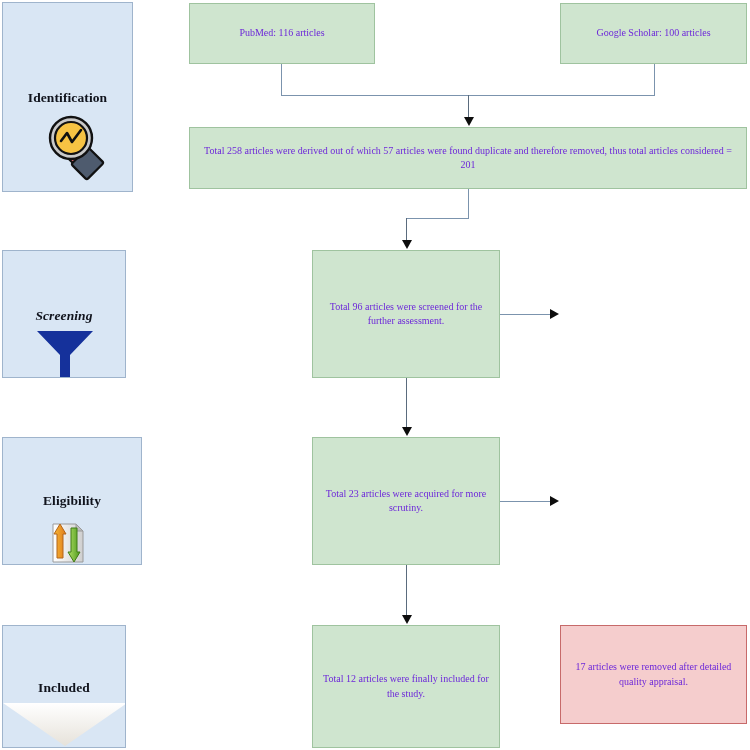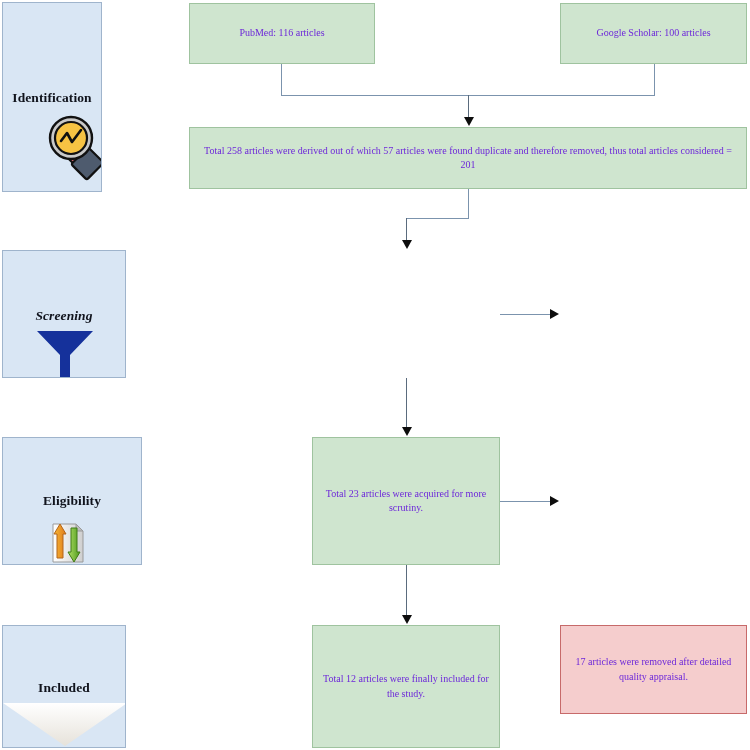--- a/index.html
+++ b/index.html
@@ -97,21 +97,21 @@
   .ico-elig { position: absolute; }
 
   
   .ico-included { position: absolute; }
 </style>
 </head>
 <body>
 
 <div id="canvas">
 
-  <div class="stage-box" style="left:2px; top:2px; width:100px; height:190px;">
+  <div class="stage-box" style="left:2px; top:2px; width:131px; height:190px;">
     <div class="stage-label" style="top:87px;">Identification</div>
     <div class="ico-magnifier" style="left:24px; top:110px;">
       <svg width="80" height="72" viewBox="0 0 80 72">
         <g transform="rotate(-45 40 30)">
           <rect x="30" y="40" width="20" height="9" fill="#e2737a" stroke="#111" stroke-width="2.2"></rect>
           <rect x="28" y="48" width="24" height="22" rx="2" fill="#4e5b6e" stroke="#111" stroke-width="2.2"></rect>
         </g>
         <circle cx="44" cy="25" r="21" fill="#c9c9c9" stroke="#111" stroke-width="2.4"></circle>
         <circle cx="44" cy="25" r="16" fill="#f7c343" stroke="#111" stroke-width="2.2"></circle>
         <polyline points="34,28 40,20 45,29 54,17" fill="none" stroke="#111" stroke-width="2.6" stroke-linejoin="round" stroke-linecap="round"></polyline>
@@ -168,28 +168,29 @@
       </svg>
     </div>
   </div>
 
   <div class="node green" style="left:189px; top:3px; width:186px; height:61px;">PubMed: 116 articles</div>
 
   <div class="node green" style="left:560px; top:3px; width:187px; height:61px;">Google Scholar: 100 articles</div>
 
   <div class="node green" style="left:189px; top:127px; width:558px; height:62px;">Total 258 articles were derived out of which 57 articles were found duplicate and therefore removed, thus total articles considered = 201</div>
 
+  <div class="node green" style="left:312px; top:250px; width:188px; height:128px;">Total 96 articles were screened for the further assessment.</div>
 
 
   <div class="node green" style="left:312px; top:437px; width:188px; height:128px;">Total 23 articles were acquired for more scrutiny.</div>
 
 
   <div class="node green" style="left:312px; top:625px; width:188px; height:123px;">Total 12 articles were finally included for the study.</div>
 
-  <div class="node pink" style="left:560px; top:625px; width:187px; height:89px;">17 articles were removed after detailed quality appraisal.</div>
+  <div class="node pink" style="left:560px; top:625px; width:187px; height:99px;">17 articles were removed after detailed quality appraisal.</div>
 
   <div class="conn-v" style="left:281px; top:64px; height:32px;"></div>
 
   <div class="conn-v" style="left:654px; top:64px; height:32px;"></div>
 
   <div class="conn-h" style="left:281px; top:95px; width:374px;"></div>
 
   <div class="conn-v dark" style="left:468px; top:95px; height:24px;"></div>
   <div class="arrow-down" style="left:464px; top:117px;"></div>
 

